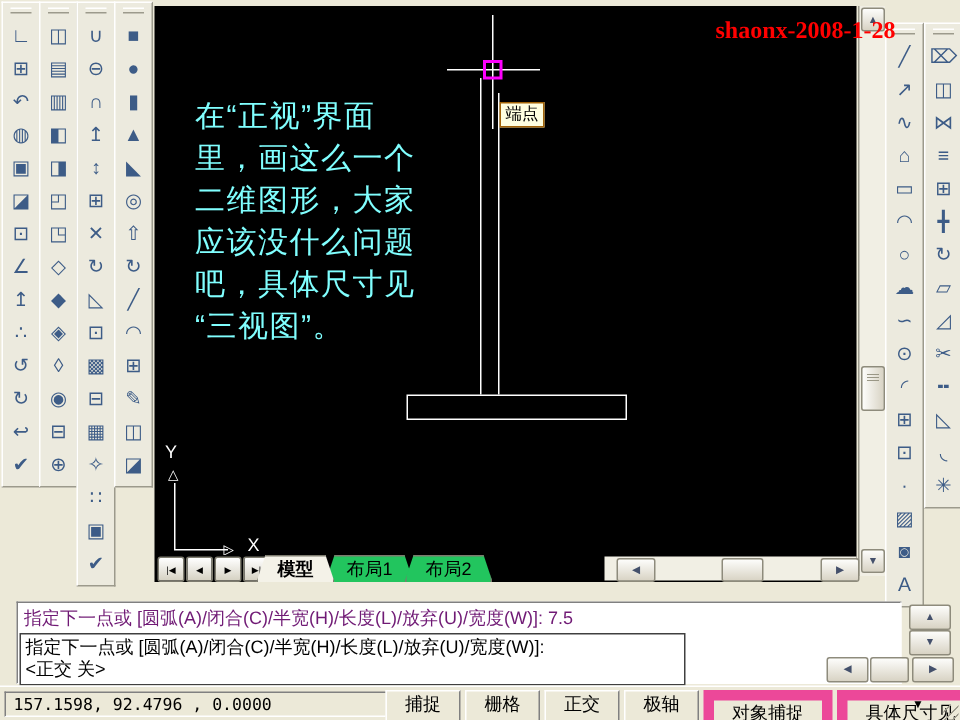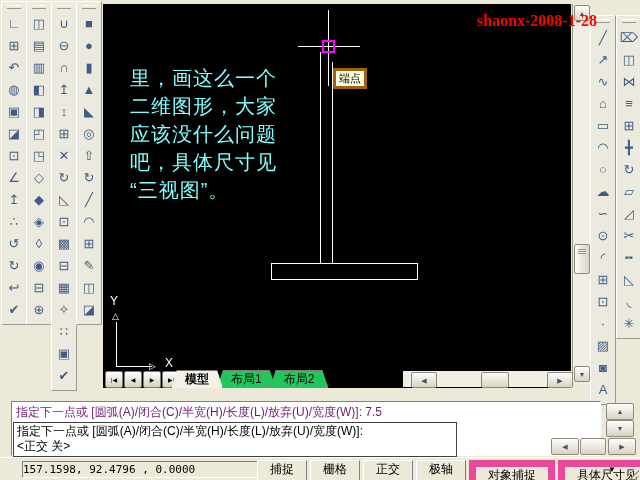--- a/index.html
+++ b/index.html
@@ -14,21 +14,21 @@
   .tb-grip{height:2px;margin:2px 5px 4px;border-top:1px solid #ffffff;border-bottom:1px solid #9c9a8c;}
   .tb-btn{width:20px;height:19px;margin:1px auto;display:flex;align-items:center;justify-content:center;
           font-size:13px;line-height:1;color:#3d5c87;background:transparent;border:1px solid transparent;}
   
   .canvas{position:absolute;left:103px;top:4px;width:468px;height:366px;background:#000;}
   .note{position:absolute;left:27px;top:60px;color:#80ffff;font-size:20px;line-height:28px;
         letter-spacing:1px;white-space:pre;}
   .wline{position:absolute;background:#fff;}
   .wrect{position:absolute;border:1px solid #fff;}
   .snap-marker{position:absolute;left:219px;top:36px;width:9px;height:9px;border:2px solid #ff00ff;}
-  .snap-tip{position:absolute;left:230px;top:64px;background:#ffffe1;border:3px solid #a16207;
+  .snap-tip{position:absolute;left:230px;top:64px;background:#ffffe1;border:1px solid #a16207;
             color:#000;font-size:11px;line-height:13px;padding:1px 3px;white-space:nowrap;}
   .ucs-label{position:absolute;color:#fff;font-size:12px;}
   .ucs-arrow{position:absolute;color:#fff;font-size:9px;line-height:9px;}
   
   .vscroll{position:absolute;left:572px;top:4px;width:17px;height:380px;background:#f1efe4;
            border-left:1px solid #9c9a8c;}
   .scroll-btn{position:absolute;background:linear-gradient(#fdfdfb,#d8d3c4);
               border:1px solid #8e8b7c;border-radius:2px;color:#44506b;
               display:flex;align-items:center;justify-content:center;font-size:7px;line-height:1;}
   .thumb{position:absolute;background:linear-gradient(90deg,#fdfdfb,#d8d3c4);
@@ -53,21 +53,21 @@
           border:1px solid;border-color:#808080 #ffffff #ffffff #808080;overflow:hidden;}
   .cmdline{position:absolute;left:4px;top:2px;font-size:12px;color:#701a75;white-space:nowrap;}
   .cmd-inner{position:absolute;left:13px;top:422px;width:436px;height:31px;background:#fff;
              border:1px solid #404040;font-size:12px;color:#000;padding:1px 3px;line-height:15px;
              white-space:nowrap;overflow:hidden;}
   
   .statusbar{position:absolute;left:0;top:457px;width:640px;height:23px;background:#ece9d8;
              border-top:1px solid #ffffff;}
   .coords{position:absolute;left:3px;top:3px;width:248px;height:15px;background:#ece9d8;
           border:1px solid;border-color:#808080 #ffffff #ffffff #808080;
-          font-family:"DejaVu Sans Mono",monospace;font-size:11px;line-height:15px;color:#000;margin-left:19px;}
+          font-family:"DejaVu Sans Mono",monospace;font-size:11px;line-height:15px;padding-left:5px;color:#000;}
   .toggles{position:absolute;left:257px;top:2px;display:flex;gap:3px;}
   .sb-btn{font-size:12px;line-height:14px;padding:1px 12px;background:#ece9d8;color:#000;
           border:1px solid;border-color:#ffffff #808080 #808080 #ffffff;white-space:nowrap;}
   .sb-btn.active{border:7px solid #ec4899;}
   .sb-model{min-width:36px;text-align:left;}
   .tray-arrow{position:absolute;left:608px;top:7px;font-size:8px;color:#000;}
   .grip{position:absolute;right:1px;bottom:1px;width:10px;height:10px;
         background:repeating-linear-gradient(135deg,transparent 0 3px,#9c9a8c 3px 4px);}
   
   .annotation{position:absolute;left:477px;top:12px;font-family:"Liberation Serif",serif;
@@ -181,21 +181,21 @@
       <div class="tb-btn">▱</div>
       <div class="tb-btn">◿</div>
       <div class="tb-btn">✂</div>
       <div class="tb-btn">╍</div>
       <div class="tb-btn">◺</div>
       <div class="tb-btn">◟</div>
       <div class="tb-btn">✳</div>
     </div>
 
   <div class="canvas">
-    <div class="note" id="note" style="color: rgb(128, 255, 255);"><div>里，画这么一个</div><div>二维图形，大家</div><div>应该没什么问题</div><div>吧，具体尺寸见</div><div>“三视图”。</div></div>
+    <div class="note" id="note" style="color: rgb(128, 255, 255);"><div>在“正视”界面</div><div>里，画这么一个</div><div>二维图形，大家</div><div>应该没什么问题</div><div>吧，具体尺寸见</div><div>“三视图”。</div></div>
 
     <div class="wline" style="left:217px;top:48px;width:1px;height:211px;"></div>
     <div class="wline" style="left:229px;top:58px;width:1px;height:201px;"></div>
     <div class="wrect" style="left:168px;top:259px;width:145px;height:15px;"></div>
 
     <div class="wline" style="left:195px;top:42px;width:62px;height:1px;"></div>
     <div class="wline" style="left:225px;top:6px;width:1px;height:76px;"></div>
     <div class="snap-marker"></div>
     <div class="snap-tip">端点</div>
 

